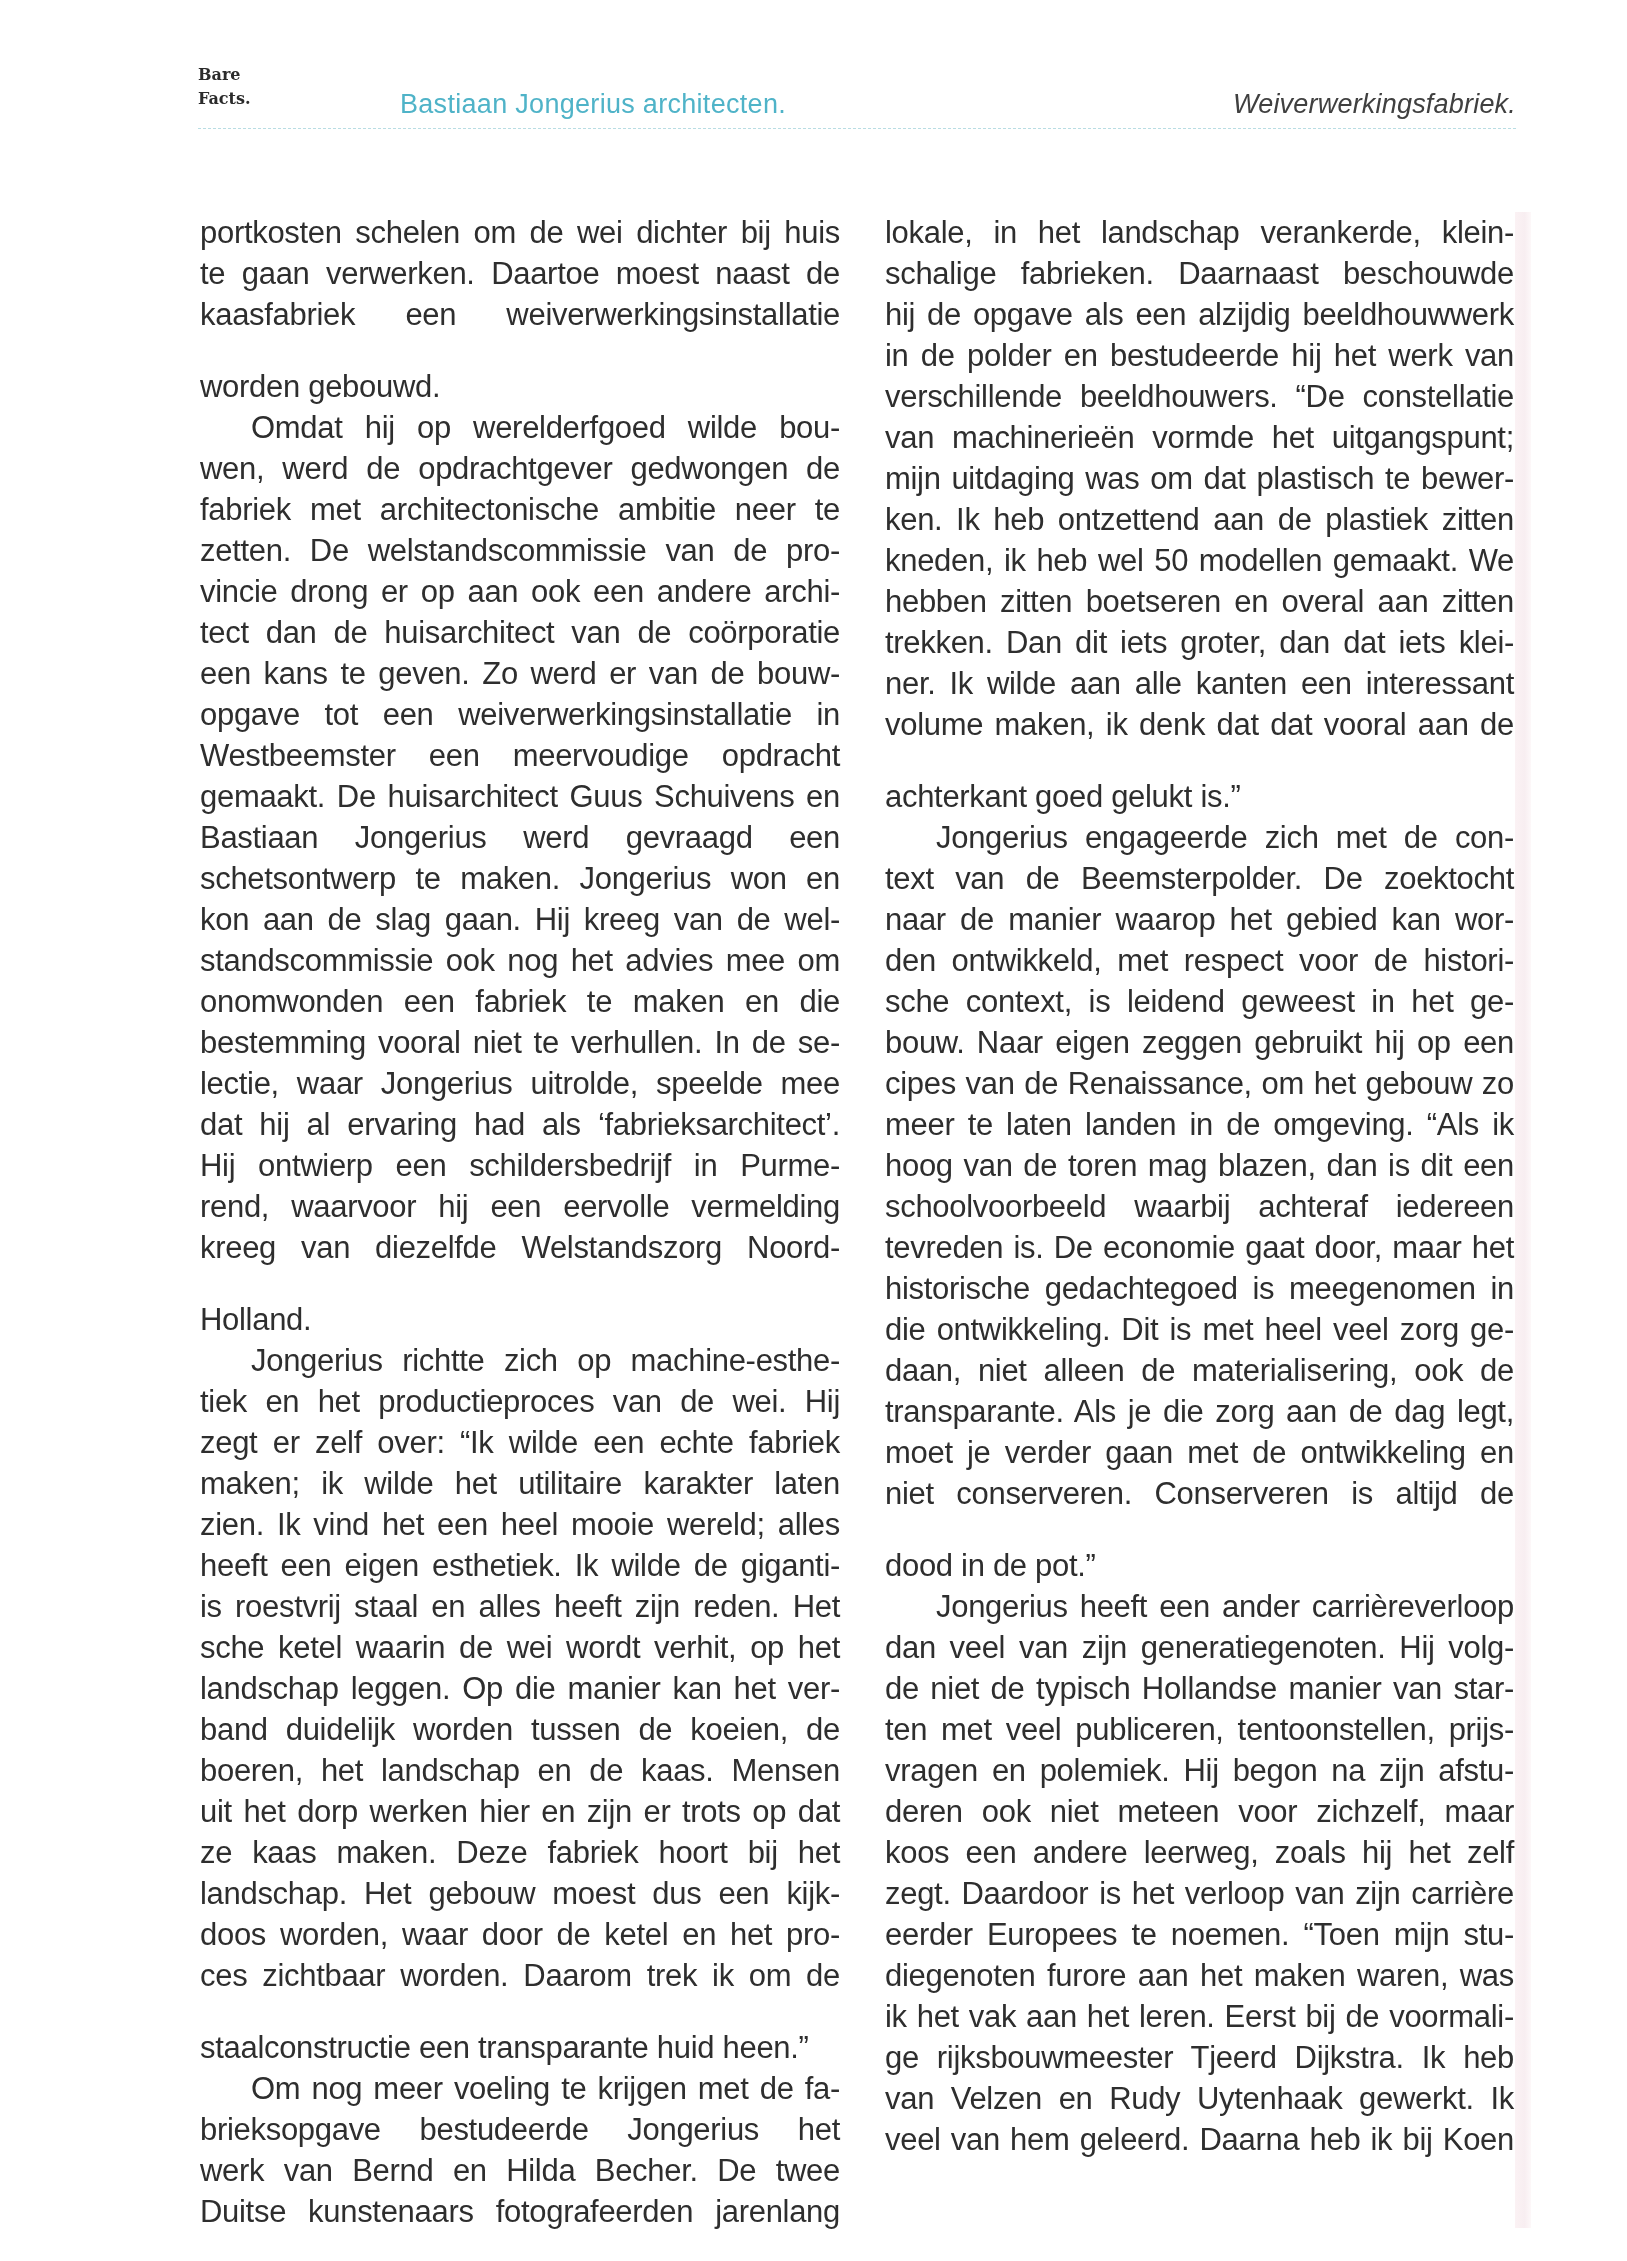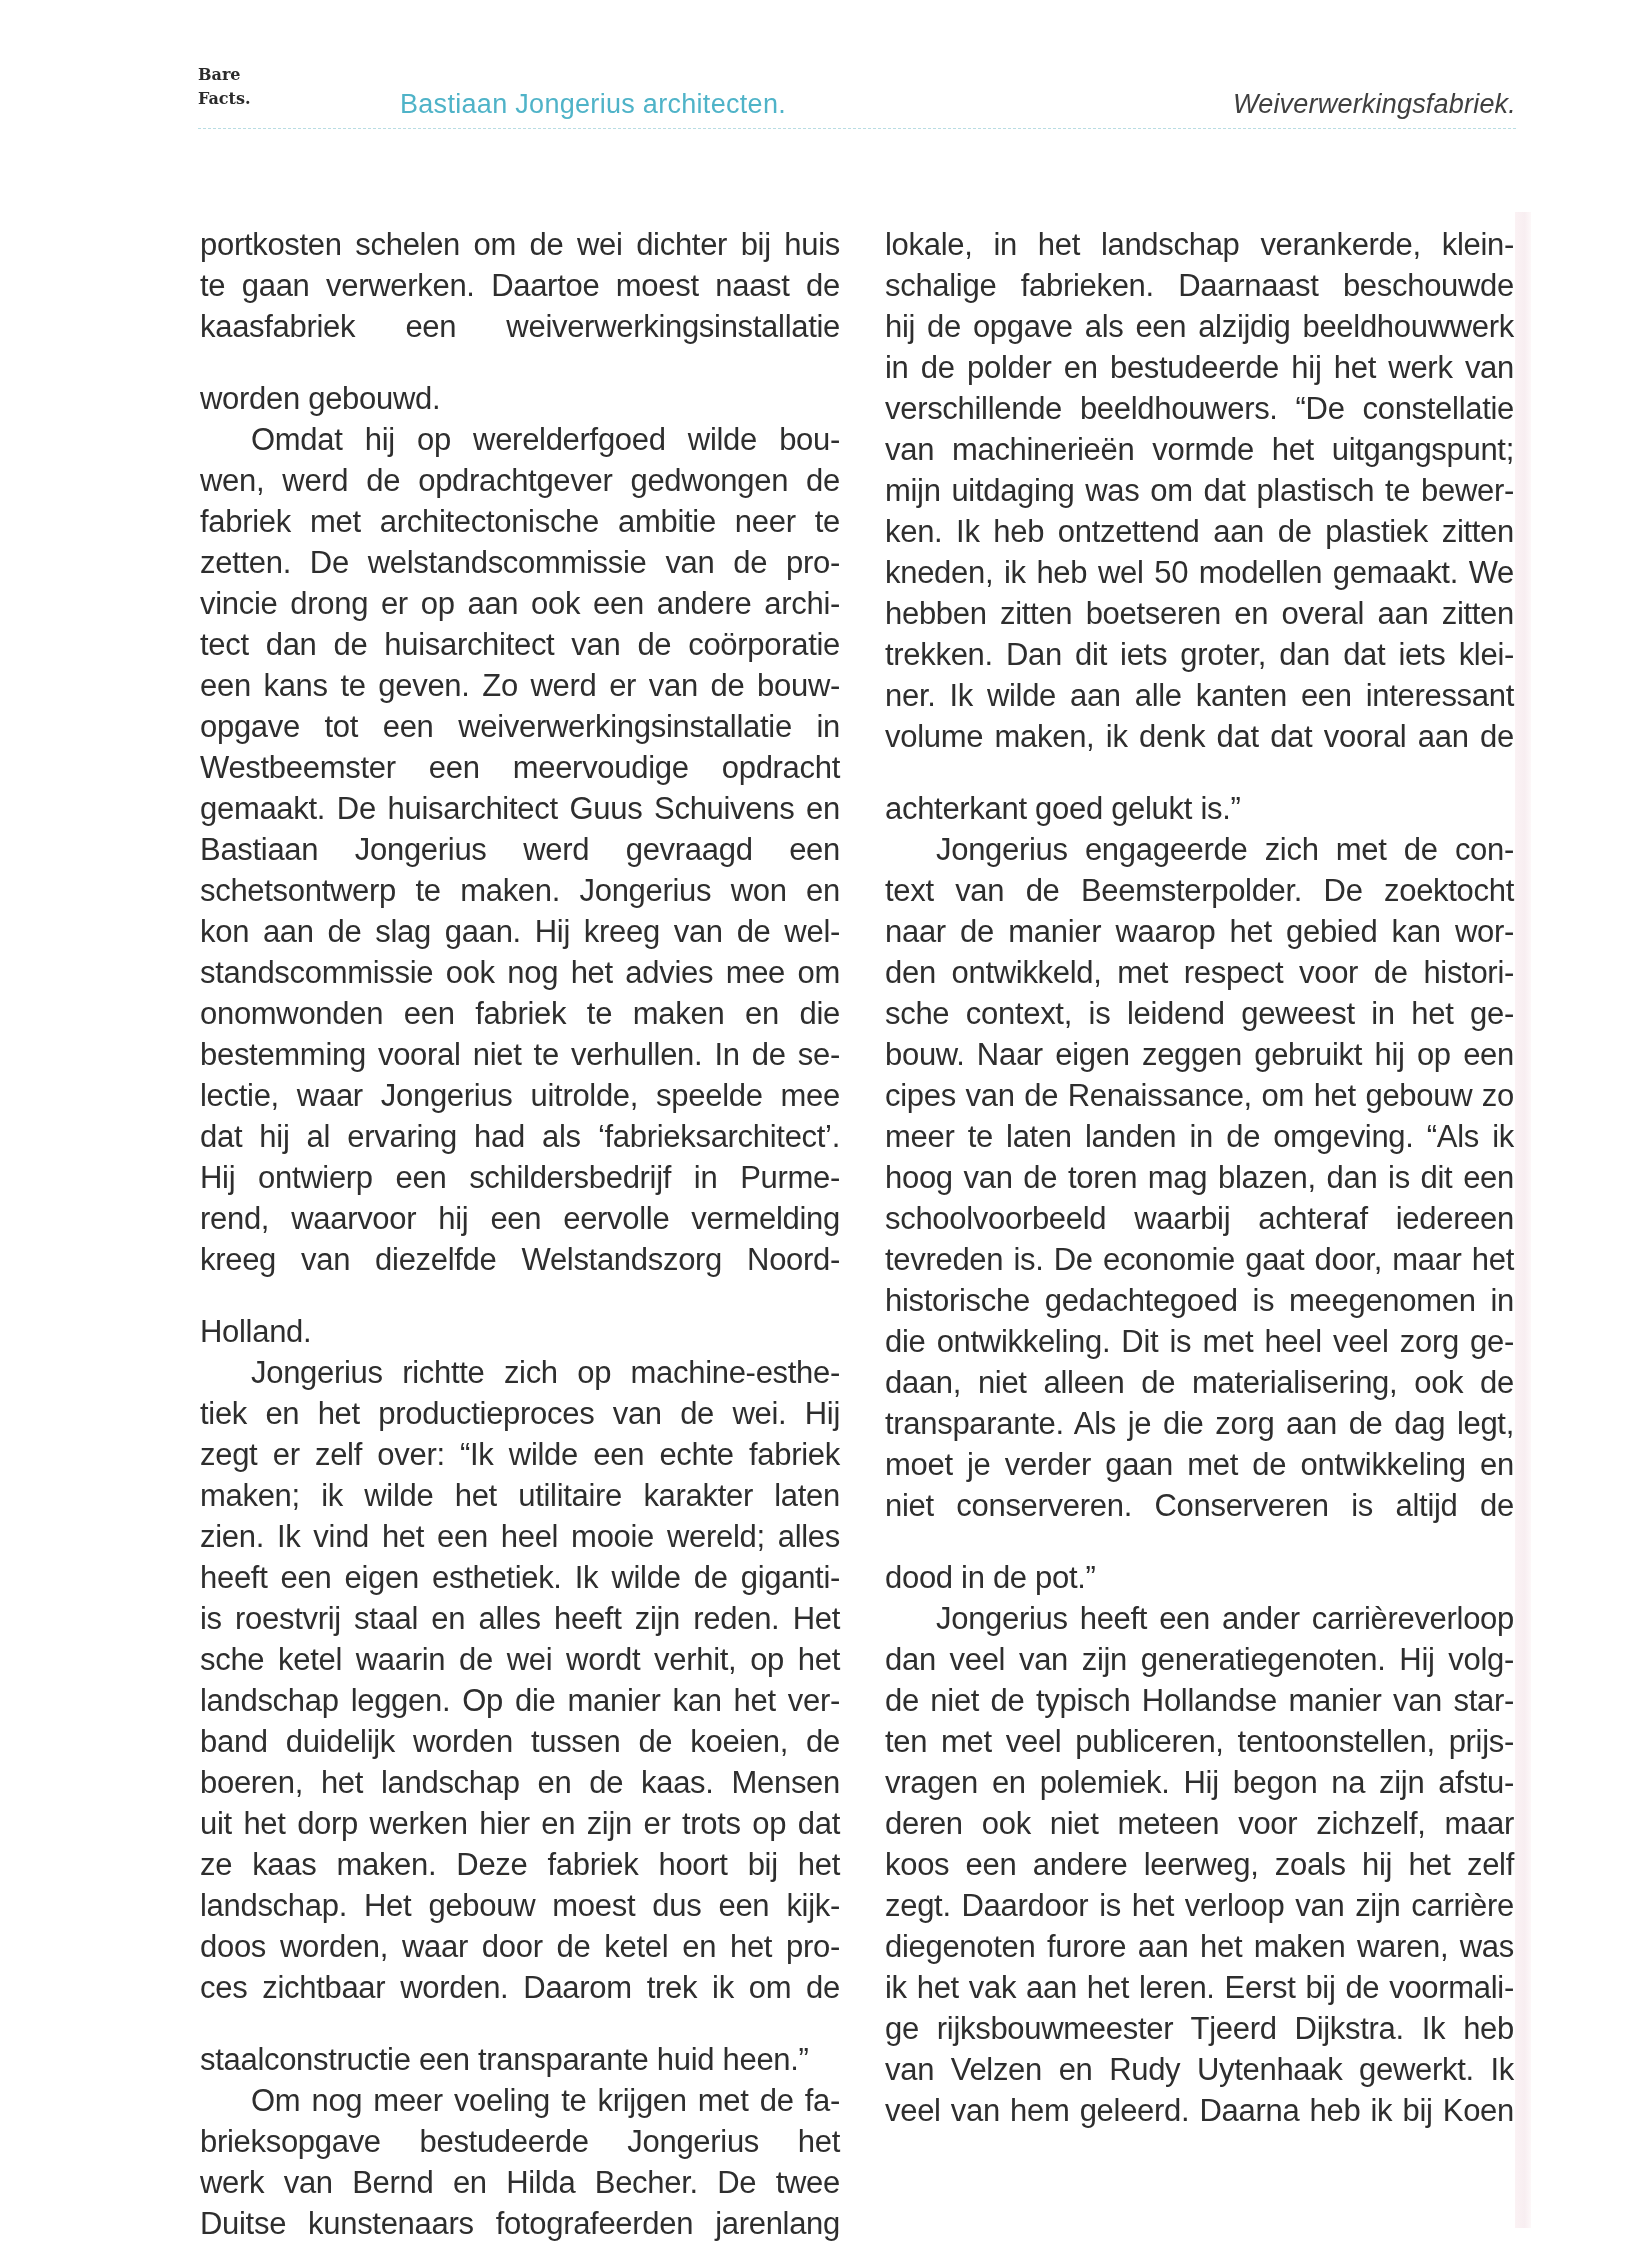--- a/index.html
+++ b/index.html
@@ -50,21 +50,21 @@
   .header-rule {
     position: absolute;
     left: 198px;
     top: 128px;
     width: 1318px;
     height: 0;
     border-top: 1.8px dashed #b9dde3;
   }
   .column {
     position: absolute;
-    top: 224px;
+    top: 212px;
     font-family: "Liberation Sans", sans-serif;
     font-size: 31px;
     line-height: 41px;
     color: #2e2e2e;
     text-align: justify;
     font-weight: normal;
     letter-spacing: -0.3px;
     word-spacing: 0px;
   }
   .col-left { left: 200px; width: 640px; }
@@ -182,20 +182,21 @@
     <span class="line">niet conserveren. Conserveren is altijd de</span>
     <span class="line last">dood in de pot.”</span>
     <span class="line indent">Jongerius heeft een ander carrièreverloop</span>
     <span class="line">dan veel van zijn generatiegenoten. Hij volg-</span>
     <span class="line">de niet de typisch Hollandse manier van star-</span>
     <span class="line">ten met veel publiceren, tentoonstellen, prijs-</span>
     <span class="line">vragen en polemiek. Hij begon na zijn afstu-</span>
     <span class="line">deren ook niet meteen voor zichzelf, maar</span>
     <span class="line">koos een andere leerweg, zoals hij het zelf</span>
     <span class="line">zegt. Daardoor is het verloop van zijn carrière</span>
+    <span class="line">eerder Europees te noemen. “Toen mijn stu-</span>
     <span class="line">diegenoten furore aan het maken waren, was</span>
     <span class="line">ik het vak aan het leren. Eerst bij de voormali-</span>
     <span class="line">ge rijksbouwmeester Tjeerd Dijkstra. Ik heb</span>
     <span class="line">van Velzen en Rudy Uytenhaak gewerkt. Ik</span>
     <span class="line">veel van hem geleerd. Daarna heb ik bij Koen</span>
   </div>
 
 <div class="edge-strip"></div>
 
 

